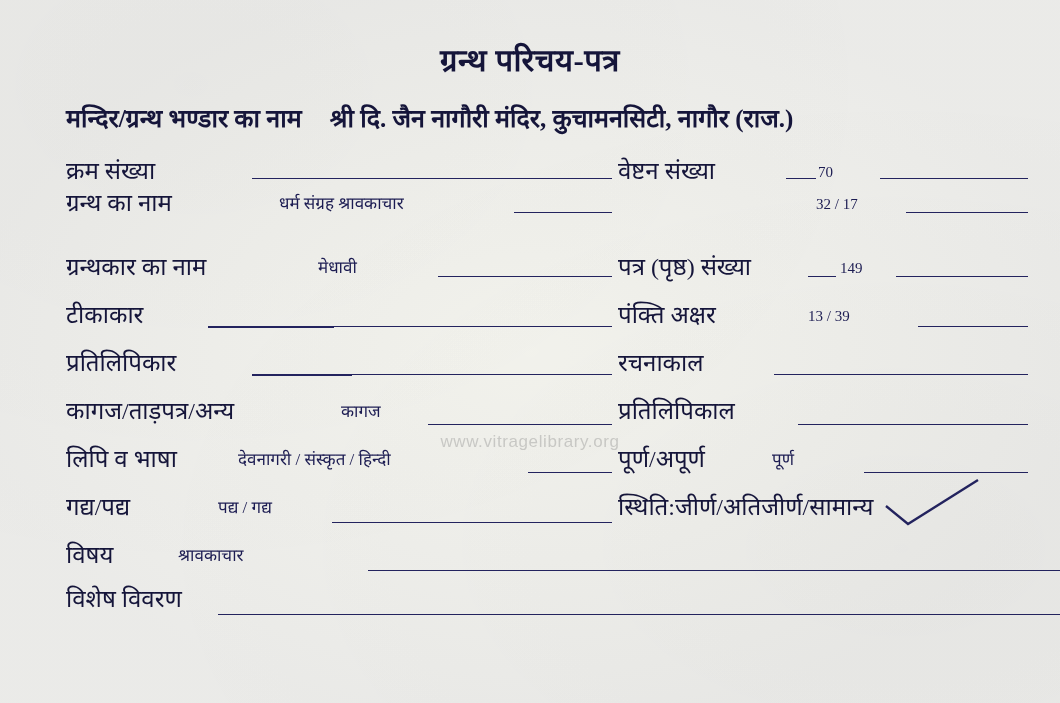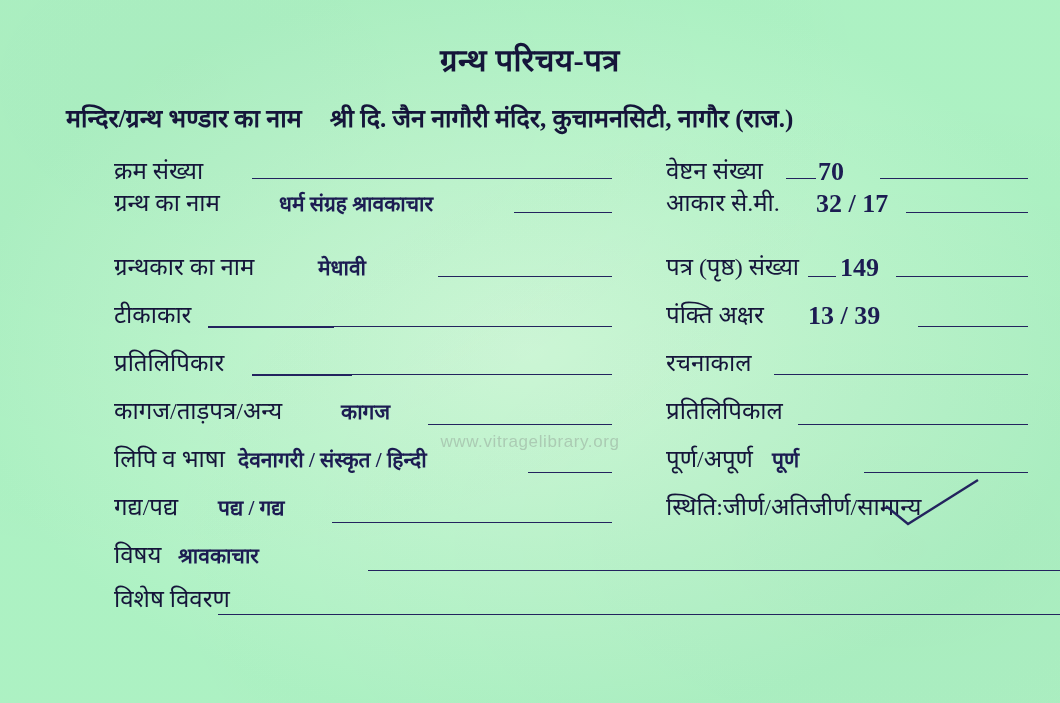--- a/index.html
+++ b/index.html
@@ -11,21 +11,21 @@
     width: 1060px;
     height: 703px;
     font-family: "Liberation Serif", "DejaVu Serif", serif;
     color: #1a1a3c;
     position: relative;
     overflow: hidden;
   }
   .page {
     position: absolute;
     inset: 0;
-    background: #86efac;
+    background: #e5e5e5;
   }
   
   .page::before {
     content: "";
     position: absolute;
     inset: 0;
     background:
       radial-gradient(ellipse at 18% 12%, rgba(0,0,0,0.020), rgba(0,0,0,0) 60%),
       radial-gradient(ellipse at 85% 78%, rgba(0,0,0,0.025), rgba(0,0,0,0) 62%),
       radial-gradient(ellipse at 50% 50%, rgba(255,255,245,0.6), rgba(245,245,238,0.35) 75%);
@@ -72,34 +72,33 @@
   }
   .col-left  { left: 0;   width: 546px; }
   .col-right { left: 552px; width: 410px; }
 
   .lbl {
     position: absolute;
     top: 0;
     font-size: 24px;
     line-height: 30px;
     color: #15153a;
-    margin-left: 48px;
   }
   .val {
     position: absolute;
     top: 1px;
-    font-size: 21px;
+    font-size: 17px;
     line-height: 30px;
-    font-weight: bold;
+    font-weight: normal;
     color: #1c1c52;
   }
   .val.num {
     font-family: "Liberation Serif", serif;
-    font-weight: bold;
-    font-size: 26px;
+    font-weight: normal;
+    font-size: 15px;
   }
 
   
   .line {
     position: absolute;
     height: 0;
     border-top: 1.6px solid #23235e;
   }
   .line.short { border-top-width: 2.2px; }
 
@@ -149,21 +148,20 @@
     </div>
   </div>
 
   <div class="row" style="top:188px;">
     <div class="col-left">
       <span class="lbl" style="left:0;">ग्रन्थ का नाम</span>
       <span class="val" style="left:213px;">धर्म संग्रह श्रावकाचार</span>
       <div class="line" style="left:448px; top:24px; width:98px;"></div>
     </div>
     <div class="col-right">
-      <span class="lbl" style="left:0;">आकार से.मी.</span>
       <span class="val num" style="left:198px;">32 / 17</span>
       <div class="line" style="left:288px; top:24px; width:122px;"></div>
     </div>
   </div>
 
   <div class="row" style="top:252px;">
     <div class="col-left">
       <span class="lbl" style="left:0;">ग्रन्थकार का नाम</span>
       <span class="val" style="left:252px;">मेधावी</span>
       <div class="line" style="left:372px; top:24px; width:174px;"></div>

